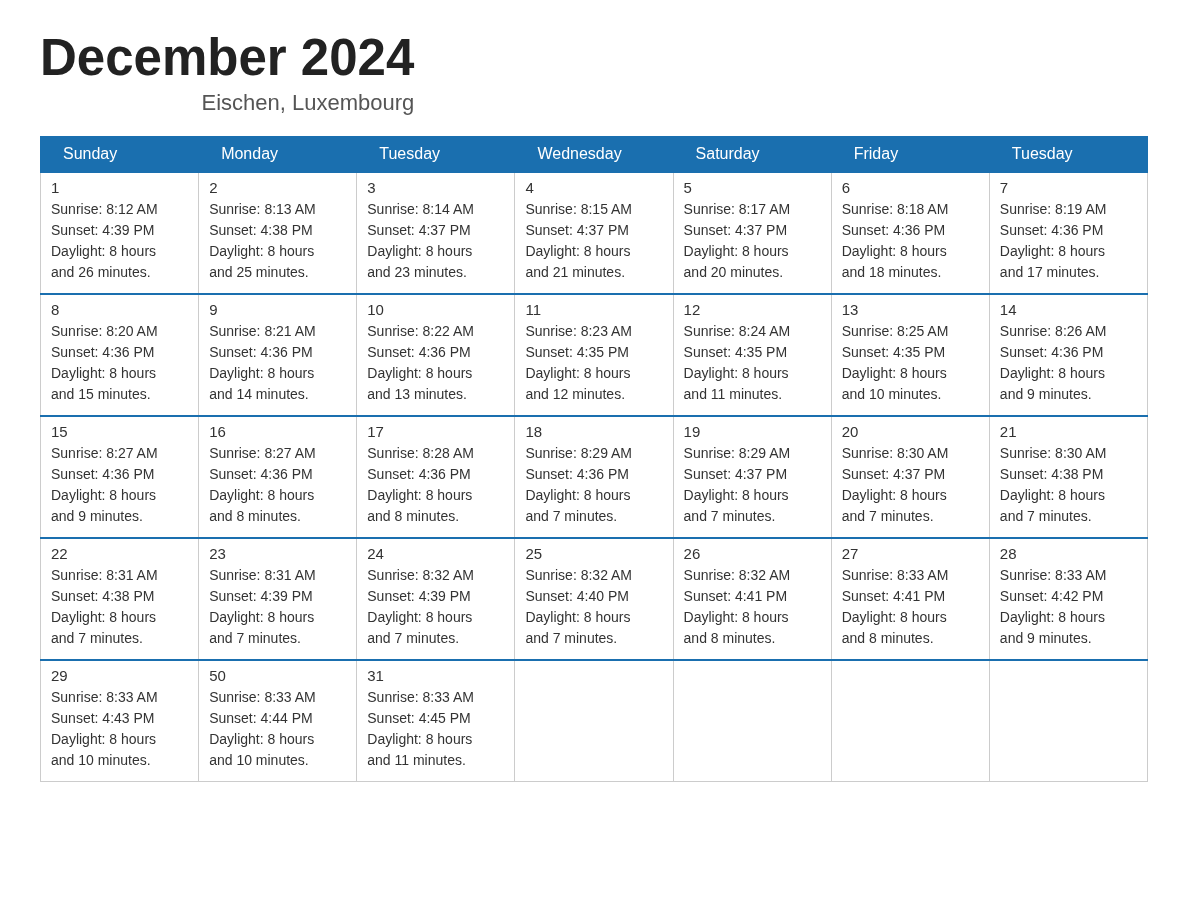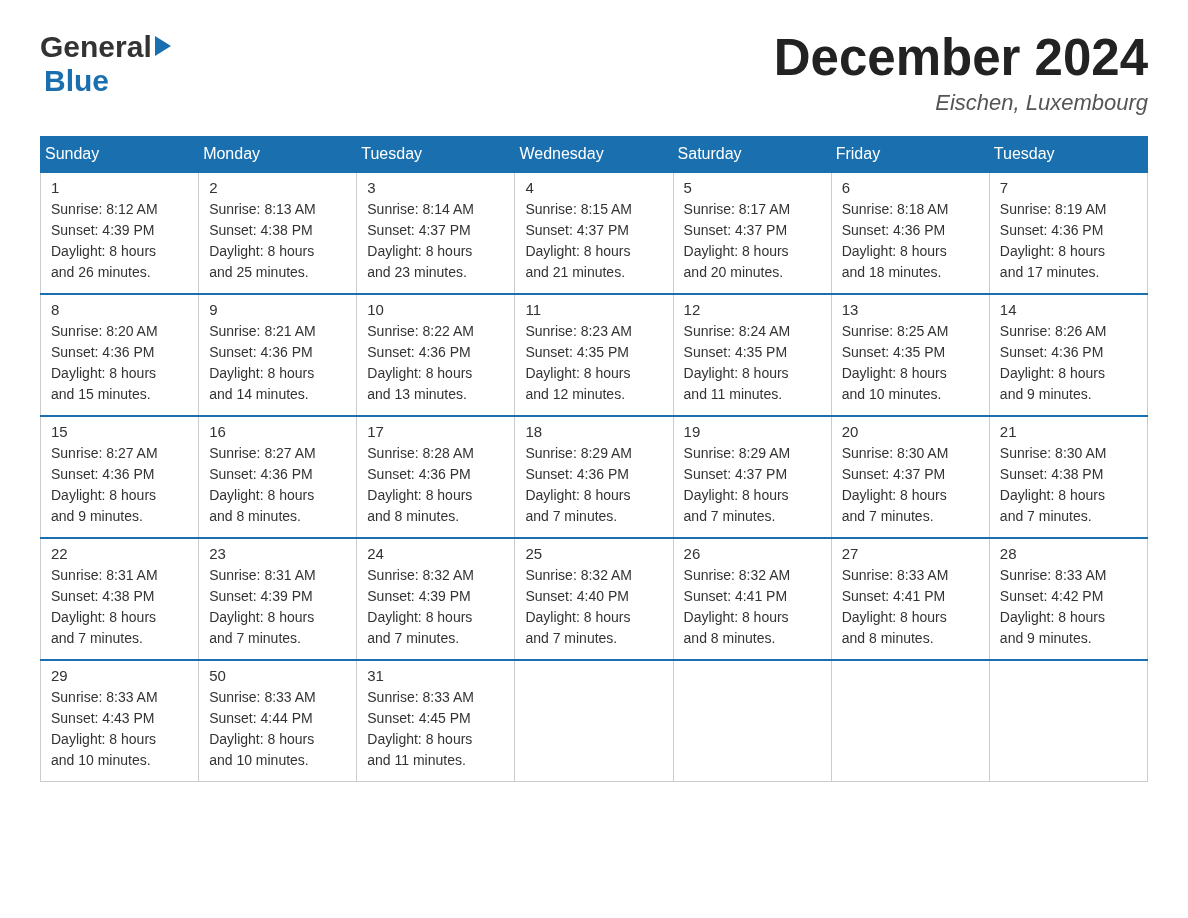--- a/index.html
+++ b/index.html
@@ -27,33 +27,32 @@
     .month-title {
       font-size: 51px;
       font-weight: bold;
       color: #222;
       line-height: 1.1;
     }
     .location {
       font-size: 22px;
       color: #555;
       margin-top: 4px;
-      font-style: italic;
     }
     .calendar-table {
       width: 100%;
       border-collapse: collapse;
       border: 1px solid #1a6faf;
     }
     .calendar-table th {
       background-color: #1a6faf;
       color: #fff;
       font-size: 16px;
       font-weight: normal;
-      padding: 8px 4px;
+      padding: 8px 22px;
       text-align: left;
       border: 1px solid #1a6faf;
     }
     .calendar-table td {
       vertical-align: top;
       padding: 6px 10px 10px 10px;
       border: 1px solid #ccc;
       border-top: 2px solid #1a6faf;
       font-size: 13px;
       color: #333;
@@ -96,29 +95,20 @@
       font-size: 30px;
       font-weight: bold;
       color: #1a6faf;
       margin-left: 2px;
     }
   </style>
 </head>
 <body>
 
 <div class="header">
-  <div class="logo">
-    <div class="logo-row">
-      <span class="logo-general">General</span>
-      <span class="logo-arrow"></span>
-    </div>
-    <div style="margin-left:2px;">
-      <span class="logo-line2">Blue</span>
-    </div>
-  </div>
   <div class="title-area">
     <div class="month-title">December 2024</div>
     <div class="location">Eischen, Luxembourg</div>
   </div>
 </div>
 
 <table class="calendar-table">
   <thead>
     <tr>
       <th>Sunday</th>

